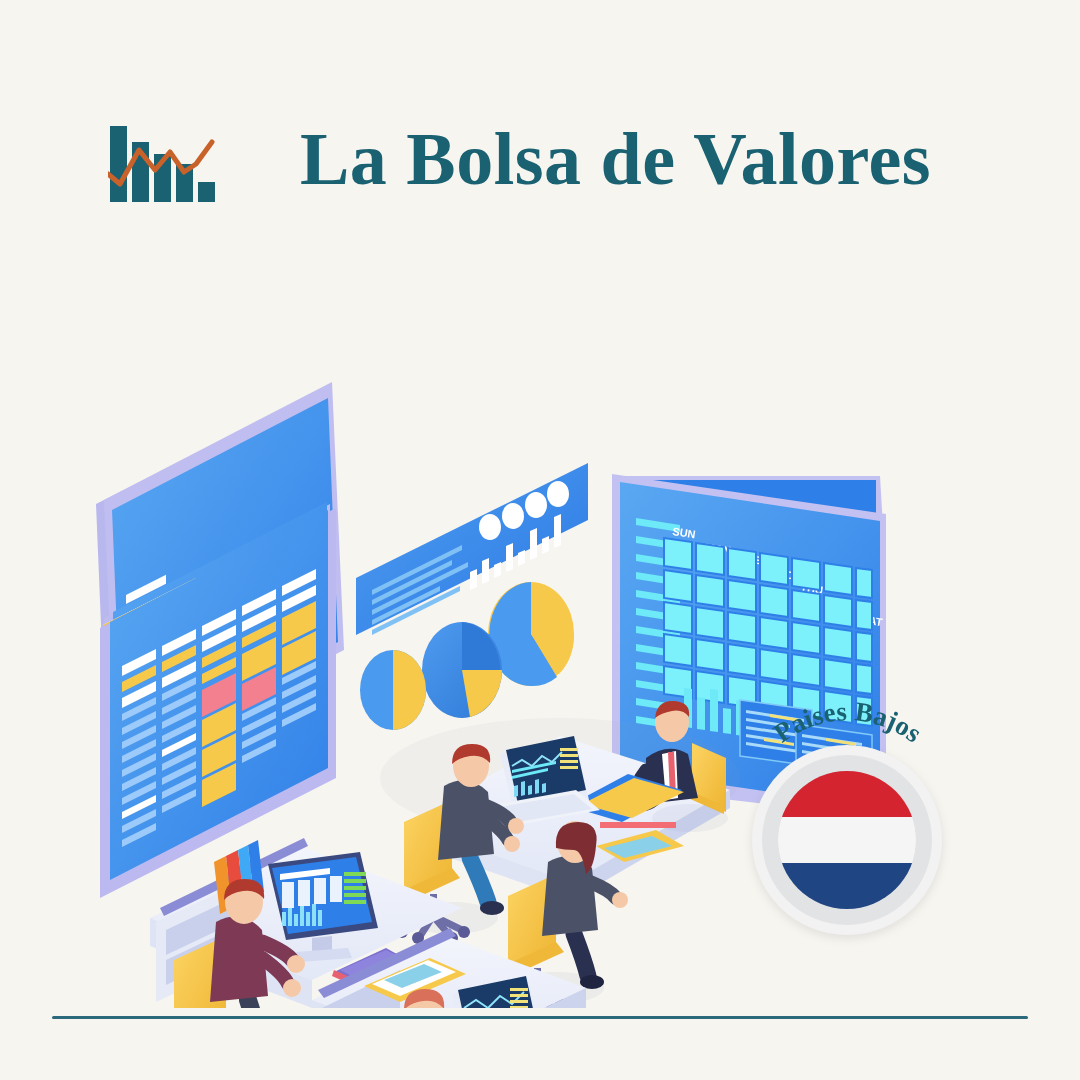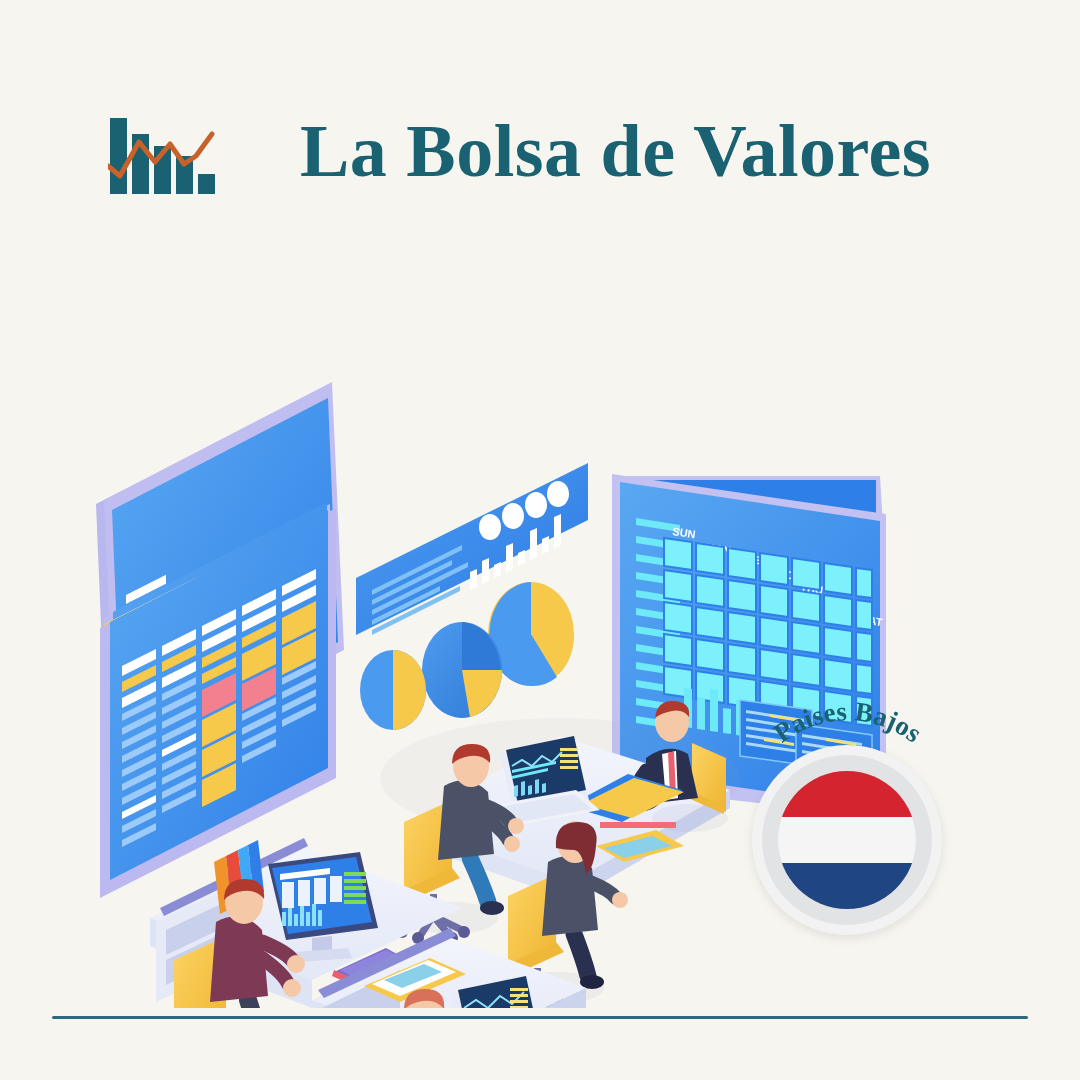--- a/index.html
+++ b/index.html
@@ -7,21 +7,21 @@
   body{
     width:1080px;height:1080px;
     background:#f7f5ef;
     font-family:"Liberation Serif", serif;
     overflow:hidden;
     position:relative;
   }
   .stage{position:absolute;inset:0;width:1080px;height:1080px;}
 
   
-  .header{position:absolute;left:0;top:8px;width:856px;height:230px;}
+  .header{position:absolute;left:0;top:16px;width:856px;height:230px;}
   .logo{position:absolute;left:108px;top:100px;width:122px;height:88px;}
   .logo svg{display:block;}
   .page-title{
     position:absolute;left:300px;top:97px;
     font-family:"Liberation Serif", serif;
     font-weight:700;font-size:74px;letter-spacing:.5px;
     color:#1a6272;white-space:nowrap;line-height:92px;
   }
 
   

